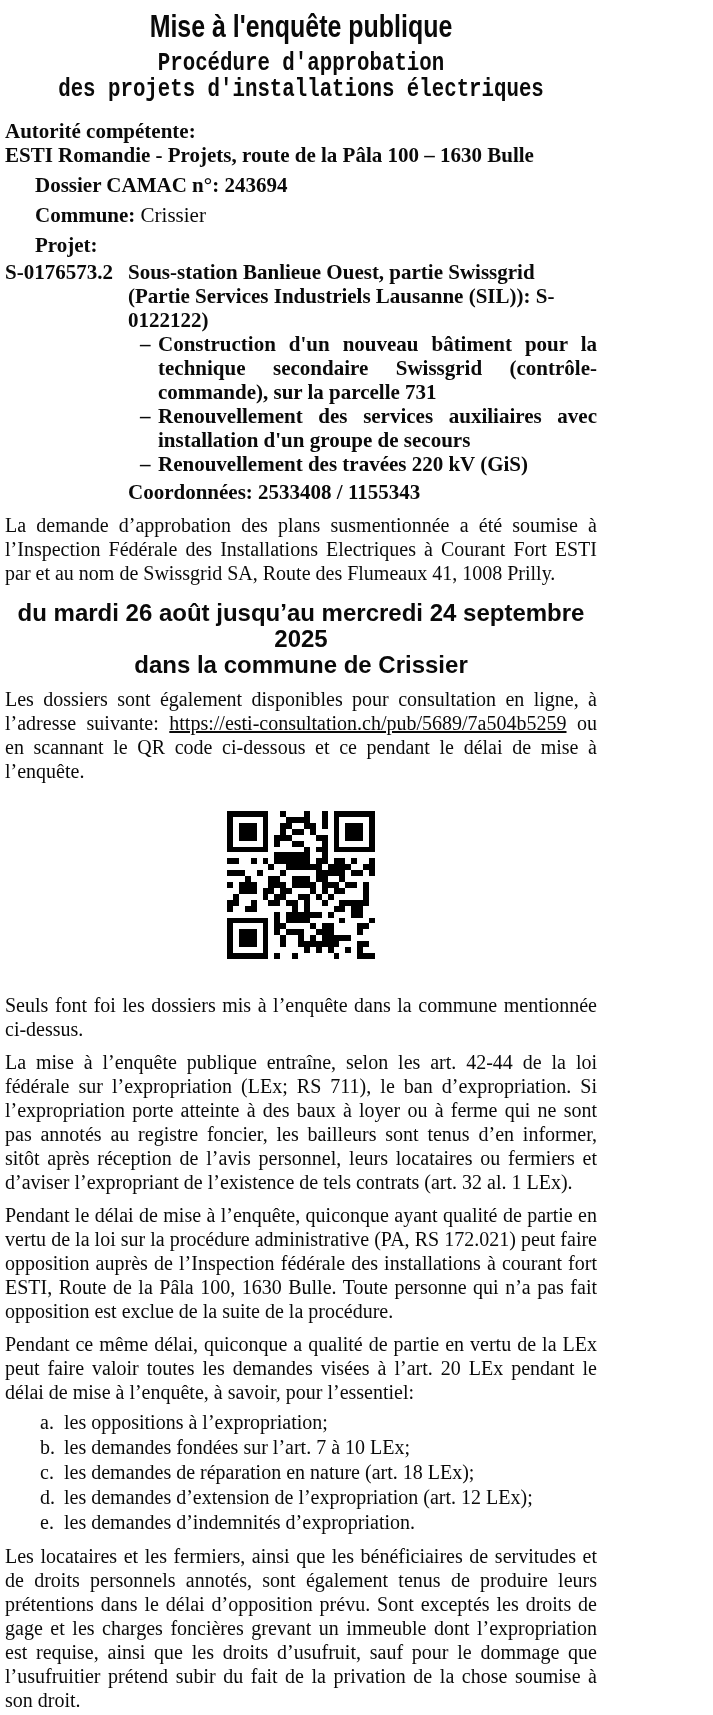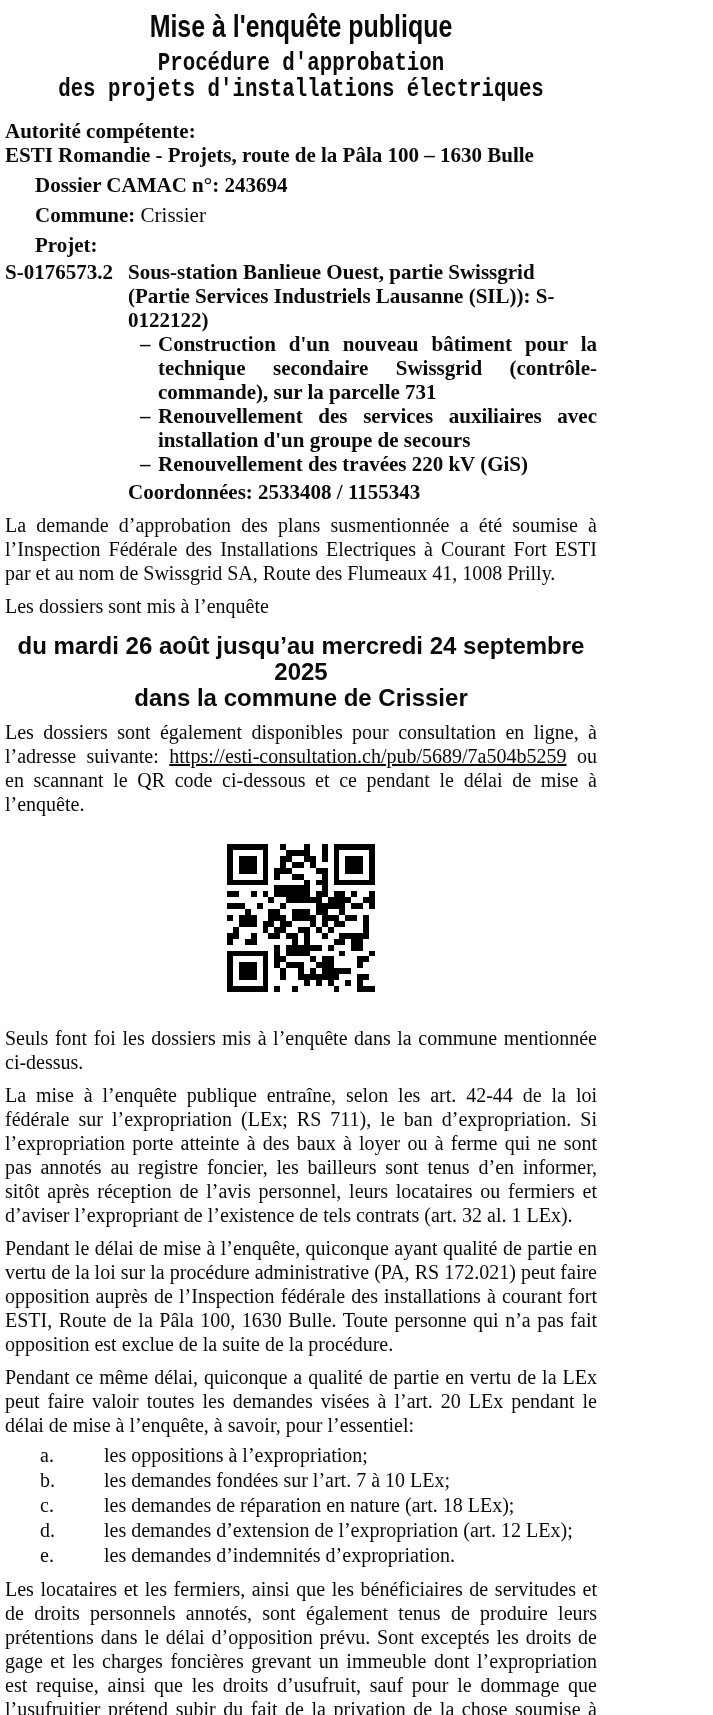--- a/index.html
+++ b/index.html
@@ -100,21 +100,21 @@
     justify-content: center;
     margin-top: 28px;
     margin-bottom: 34px;
   }
   .qr-box { width: 148px; height: 148px; }
 
   
   .legal-list { margin-top: 6px; font-size: 20px; }
   .legal-item { display: flex; padding-left: 35px; line-height: 25px; }
   .legal-marker { width: 24px; flex: none; }
-  .legal-text { flex: 1; margin-left: 40px; }
+  .legal-text { flex: 1; }
 
   
   .signature {
     margin-top: 14px;
     font-size: 20px;
     line-height: 24px;
     text-align: right;
   }
   .sig-bold { font-weight: bold; }
 </style>
@@ -160,21 +160,20 @@
       <div class="bullet">
         <span class="bullet-dash">–</span>
         <span class="bullet-text">Renouvellement des travées 220 kV (GiS)</span>
       </div>
       <div class="coords">Coordonnées: 2533408 / 1155343</div>
     </div>
   </div>
 
   <div class="para">La demande d’approbation des plans susmentionnée a été soumise à l’Inspection Fédérale des Installations Electriques à Courant Fort ESTI par et au nom de Swissgrid SA, Route des Flumeaux 41, 1008 Prilly.</div>
 
-  <div class="intro-line">Les dossiers sont mis à l’enquête</div>
 
   <div class="date-heading">
     <div>du mardi 26 août jusqu’au mercredi 24 septembre 2025</div>
     <div>dans la commune de Crissier</div>
   </div>
 
   <div class="para">
     <span>Les dossiers sont également disponibles pour consultation en ligne, à l’adresse suivante: </span><span class="link">https://esti-consultation.ch/pub/5689/7a504b5259</span><span> ou en scannant le QR code ci-dessous et ce pendant le délai de mise à l’enquête.</span>
   </div>
 

